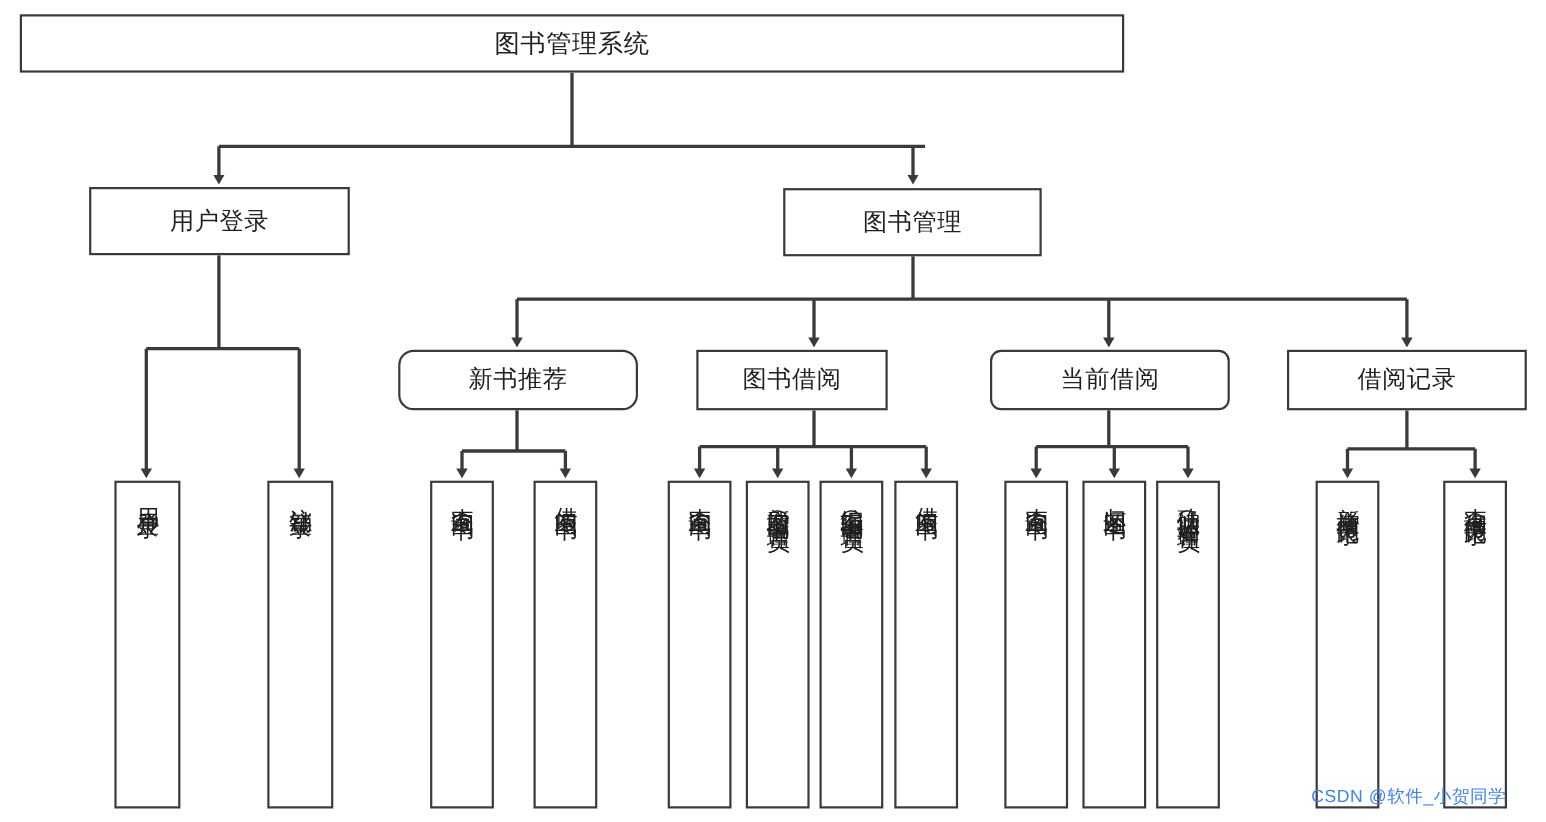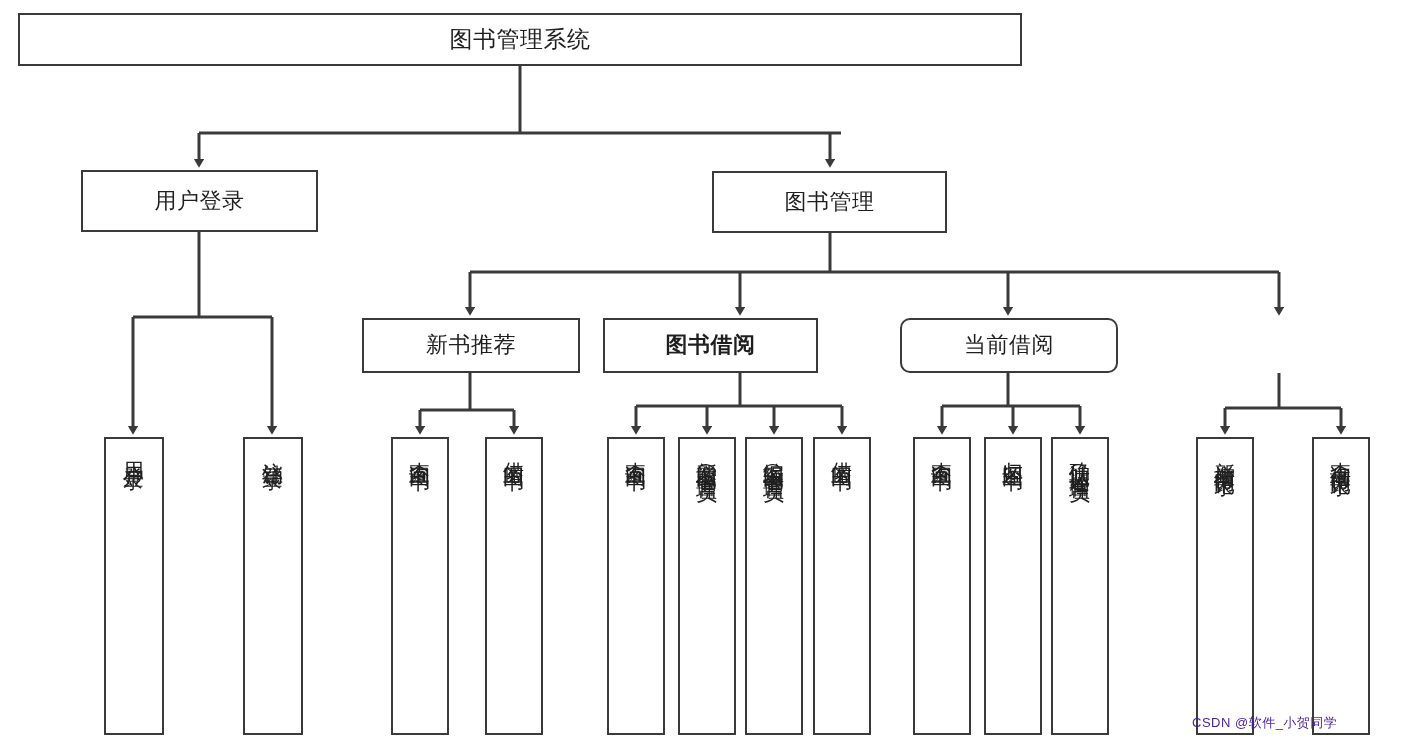--- a/index.html
+++ b/index.html
@@ -60,22 +60,22 @@
     writing-mode: vertical-rl;
     text-orientation: upright;
     font-size: 21px;
     line-height: 1.0;
     letter-spacing: 3px;
     white-space: nowrap;
     text-align: start;
   }
   .watermark {
     position: absolute;
-    color: #4c1d95;
-    font-size: 13px;
+    color: #3b82f6;
+    font-size: 16px;
     white-space: nowrap;
     letter-spacing: 0.5px;
   }
 </style>
 </head>
 <body>
 
 <div id="diagram">
 
   <svg id="connectors" viewBox="0 0 1405 747" width="1405" height="747" xmlns="http://www.w3.org/2000/svg">
@@ -132,28 +132,31 @@
     <span class="node-label">图书管理系统</span>
   </div>
 
   <div class="node horiz" style="left:81px; top:170px; width:237px; height:62px;">
     <span class="node-label">用户登录</span>
   </div>
   <div class="node horiz" style="left:712px; top:171px; width:235px; height:62px;">
     <span class="node-label">图书管理</span>
   </div>
 
-  <div class="node horiz" style="left:362px; top:318px; width:218px; height:55px;">
+  <div class="node horiz" style="left:362px; top:318px; width:218px; height:55px;border-radius:14px;">
     <span class="node-label">新书推荐</span>
   </div>
-  <div class="node horiz" style="left:603px; top:318px; width:215px; height:55px;font-weight:bold;">
+  <div class="node horiz" style="left:633px; top:318px; width:174px; height:55px;">
     <span class="node-label">图书借阅</span>
   </div>
   <div class="node horiz" style="left:900px; top:318px; width:218px; height:55px;border-radius:10px;">
     <span class="node-label">当前借阅</span>
+  </div>
+  <div class="node horiz" style="left:1170px; top:318px; width:218px; height:55px;">
+    <span class="node-label">借阅记录</span>
   </div>
 
   <div class="node vert" style="left:104px; top:437px; width:60px; height:298px;">
     <span class="node-label">用户登录</span>
   </div>
   <div class="node vert" style="left:243px; top:437px; width:60px; height:298px;">
     <span class="node-label">注销登录</span>
   </div>
   <div class="node vert" style="left:391px; top:437px; width:58px; height:298px;">
     <span class="node-label">查询图书</span>

